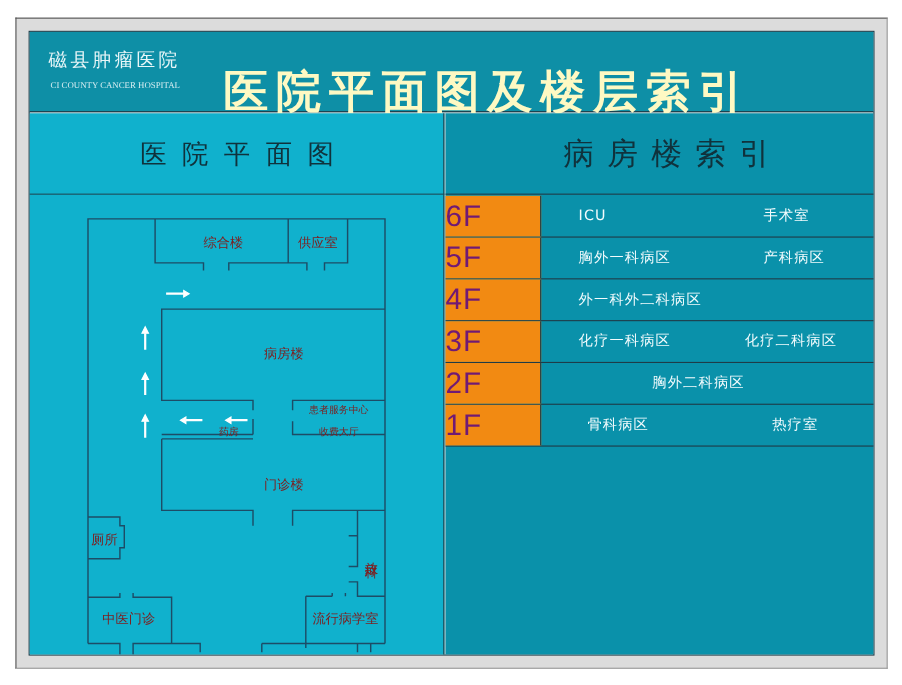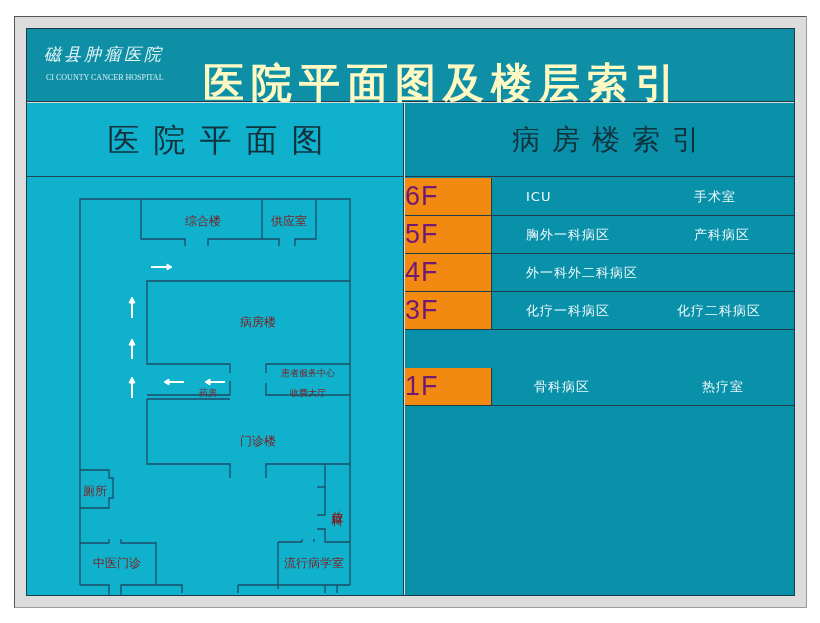--- a/index.html
+++ b/index.html
@@ -13,41 +13,41 @@
   .board {
     position: absolute; left: 26px; top: 28px; width: 769px; height: 568px;
     border: 1px solid #1f3b47;
   }
   .header {
     position: absolute; left: 0; top: 0; width: 767px; height: 73px;
     background: #0e8fa6; border-bottom: 1px solid #1f3b47;
   }
   .logo-cn {
     position: absolute; left: 17px; top: 14px; color: #e8f6f8;
-    font-family: "DejaVu Serif", "Liberation Serif", serif; font-style: italic;
+    font-family: "DejaVu Serif", "Liberation Serif", serif; 
     font-size: 17px; letter-spacing: 3px;
   }
   .logo-en {
     position: absolute; left: 19px; top: 44px; color: #d8eef2;
     font-family: "Liberation Serif", "DejaVu Serif", serif; font-size: 8px; letter-spacing: 0px;
   }
   .main-title {
     position: absolute; left: 176px; top: 13px; color: #fef9c3;
     font-weight: bold; font-size: 41px; letter-spacing: 7px; line-height: 48px; margin-top: 17px;
   }
 
   
   .left {
     position: absolute; left: 0; top: 74px; width: 377px; height: 492px;
     background: #10b1cd; border-right: 1px solid #1f3b47;
   }
   .left-title {
     position: absolute; left: 0; top: 0; width: 377px; height: 74px;
     border-bottom: 1px solid #1f4b57; text-align: center; line-height: 74px;
-    font-size: 32px; letter-spacing: 14px; color: #10323c; padding-left: 14px;
+    font-size: 24px; letter-spacing: 14px; color: #10323c; padding-left: 14px;
   }
   .plan { position: absolute; left: 0; top: 0; width: 377px; height: 492px; }
   .plan svg { position: absolute; left: 0; top: 0; }
   .room-label {
     position: absolute; color: #7f1d1d; font-size: 12px; white-space: nowrap;
     transform: translate(-50%, -50%);
   }
   .room-label.small { font-size: 9px; }
   .room-label.vert { writing-mode: vertical-rl; letter-spacing: 2px; font-size: 12px; }
 
@@ -177,19 +177,23 @@
     </div>
     <div class="floor-row" style="top:151px;">
       <div class="floor-tag">4F</div>
       <div class="floor-cell" style="left:121px;">外一科外二科病区</div>
     </div>
     <div class="floor-row" style="top:189px;">
       <div class="floor-tag">3F</div>
       <div class="floor-cell" style="left:121px;">化疗一科病区</div>
       <div class="floor-cell" style="left:272px;">化疗二科病区</div>
     </div>
+    <div class="floor-row" style="top:227px;">
+      <div class="floor-tag">2F</div>
+      <div class="floor-cell" style="left:188px;">胸外二科病区</div>
+    </div>
     <div class="floor-row" style="top:265px;">
       <div class="floor-tag">1F</div>
       <div class="floor-cell" style="left:129px;">骨科病区</div>
       <div class="floor-cell" style="left:297px;">热疗室</div>
     </div>
   </div>
 </div>
 
 </body></html>

